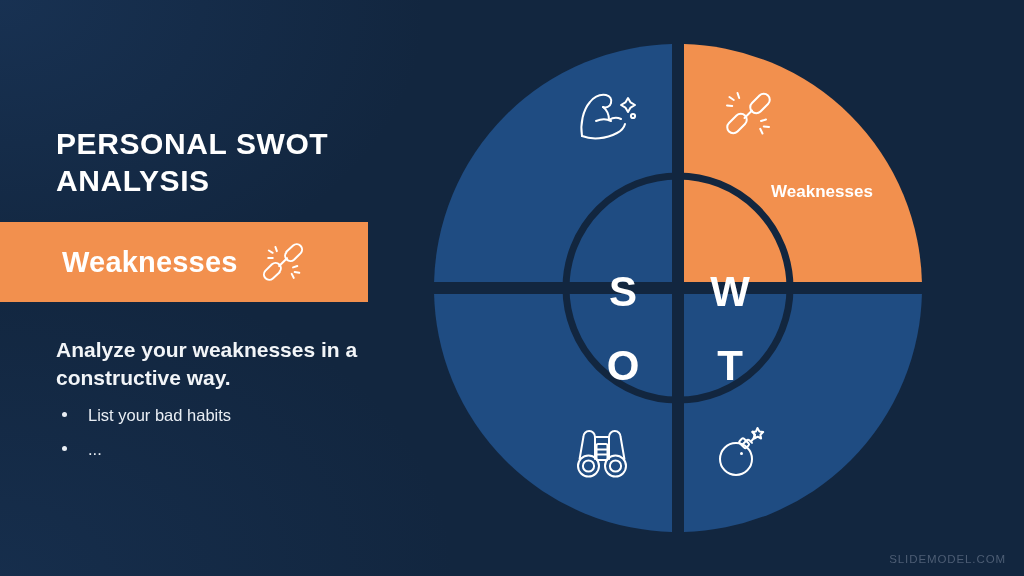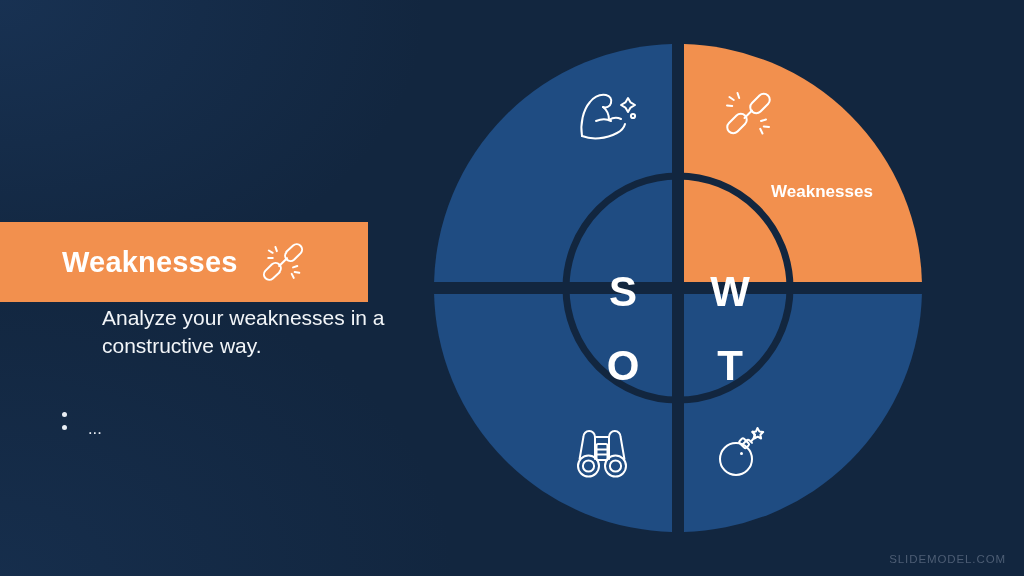--- a/index.html
+++ b/index.html
@@ -66,27 +66,26 @@
   }
   .banner-icon {
     margin-left: 22px;
     display: flex;
     align-items: center;
   }
 
   .lede {
     position: absolute;
     left: 56px;
-    top: 304px;
+    top: 336px;
     width: 340px;
     color: #f2f5f8;
     font-size: 21px;
     line-height: 1.32;
-    font-weight: 400;
-    margin-left: 46px;
+    font-weight: 700;
   }
 
   .bullets {
     position: absolute;
     left: 56px;
     top: 405px;
     width: 360px;
     list-style: none;
     margin: 0;
     padding: 0;
@@ -130,20 +129,21 @@
   }
 </style>
 </head>
 <body>
 
 <div id="slide">
 
   <div class="vignette-tl"></div>
   <div class="vignette-bl"></div>
 
+  <div class="title">PERSONAL SWOT ANALYSIS</div>
 
   <div class="banner">
     <span class="banner-label">Weaknesses</span>
     <span class="banner-icon">
       <svg width="46" height="46" viewBox="0 0 48 48" fill="none" stroke="#ffffff" stroke-width="2.1" stroke-linecap="round" stroke-linejoin="round">
         <path d="M27.5 13.2 L34.6 6.8 a5.6 5.6 0 0 1 7.9 7.9 l-7.0 7.0 a5.6 5.6 0 0 1 -7.9 -7.9 Z"></path>
         <path d="M20.5 34.8 L13.4 41.2 a5.6 5.6 0 0 1 -7.9 -7.9 l7.0 -7.0 a5.6 5.6 0 0 1 7.9 7.9 Z"></path>
         <path d="M20.0 28.2 L28.2 20.0"></path>
         <path d="M16.1 8.3 L17.6 12.7"></path>
         <path d="M9.2 12.0 L13.2 14.4"></path>
@@ -153,20 +153,21 @@
         <path d="M35.2 40.6 L33.1 36.4"></path>
       </svg>
     </span>
   </div>
 
   <div class="lede">Analyze your weaknesses in a constructive way.</div>
 
   <ul class="bullets">
     <li>
       <span class="dot"></span>
+      <span>List your bad habits</span>
     </li>
     <li>
       <span class="dot"></span>
       <span>...</span>
     </li>
   </ul>
 
   <div id="diagram">
     
     <svg width="530" height="540" viewBox="0 0 530 540" fill="none" xmlns="http://www.w3.org/2000/svg">

